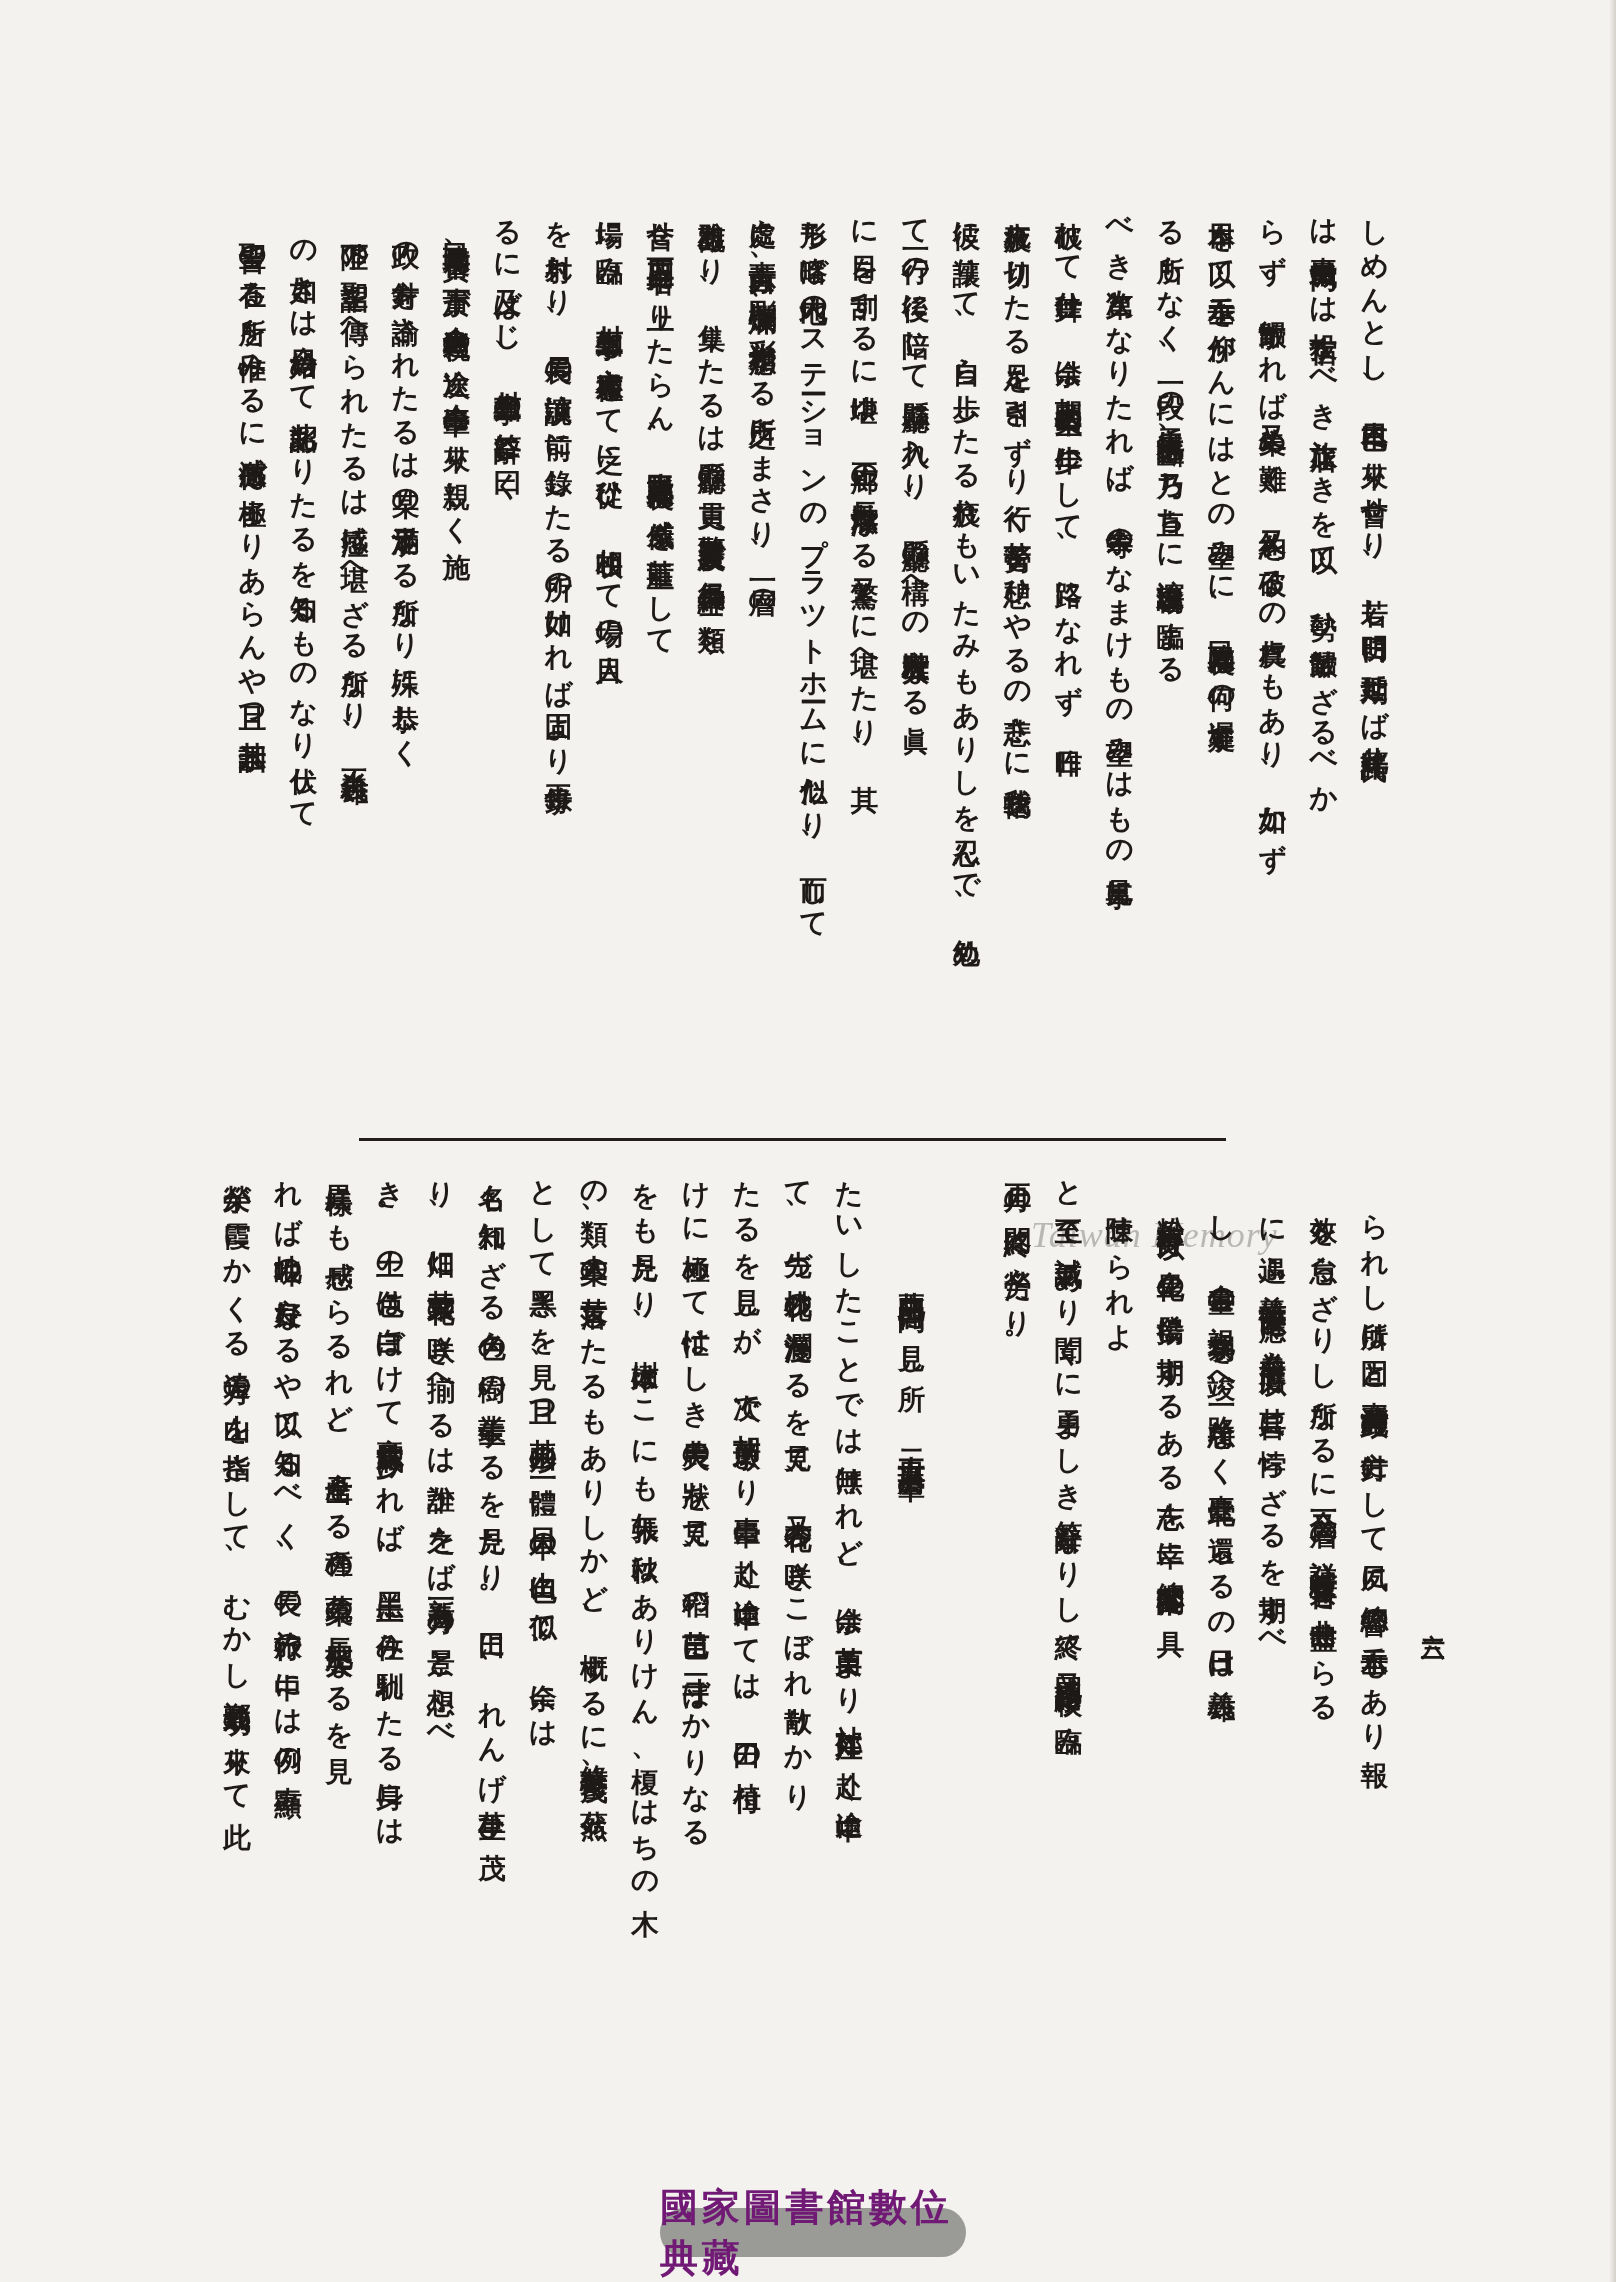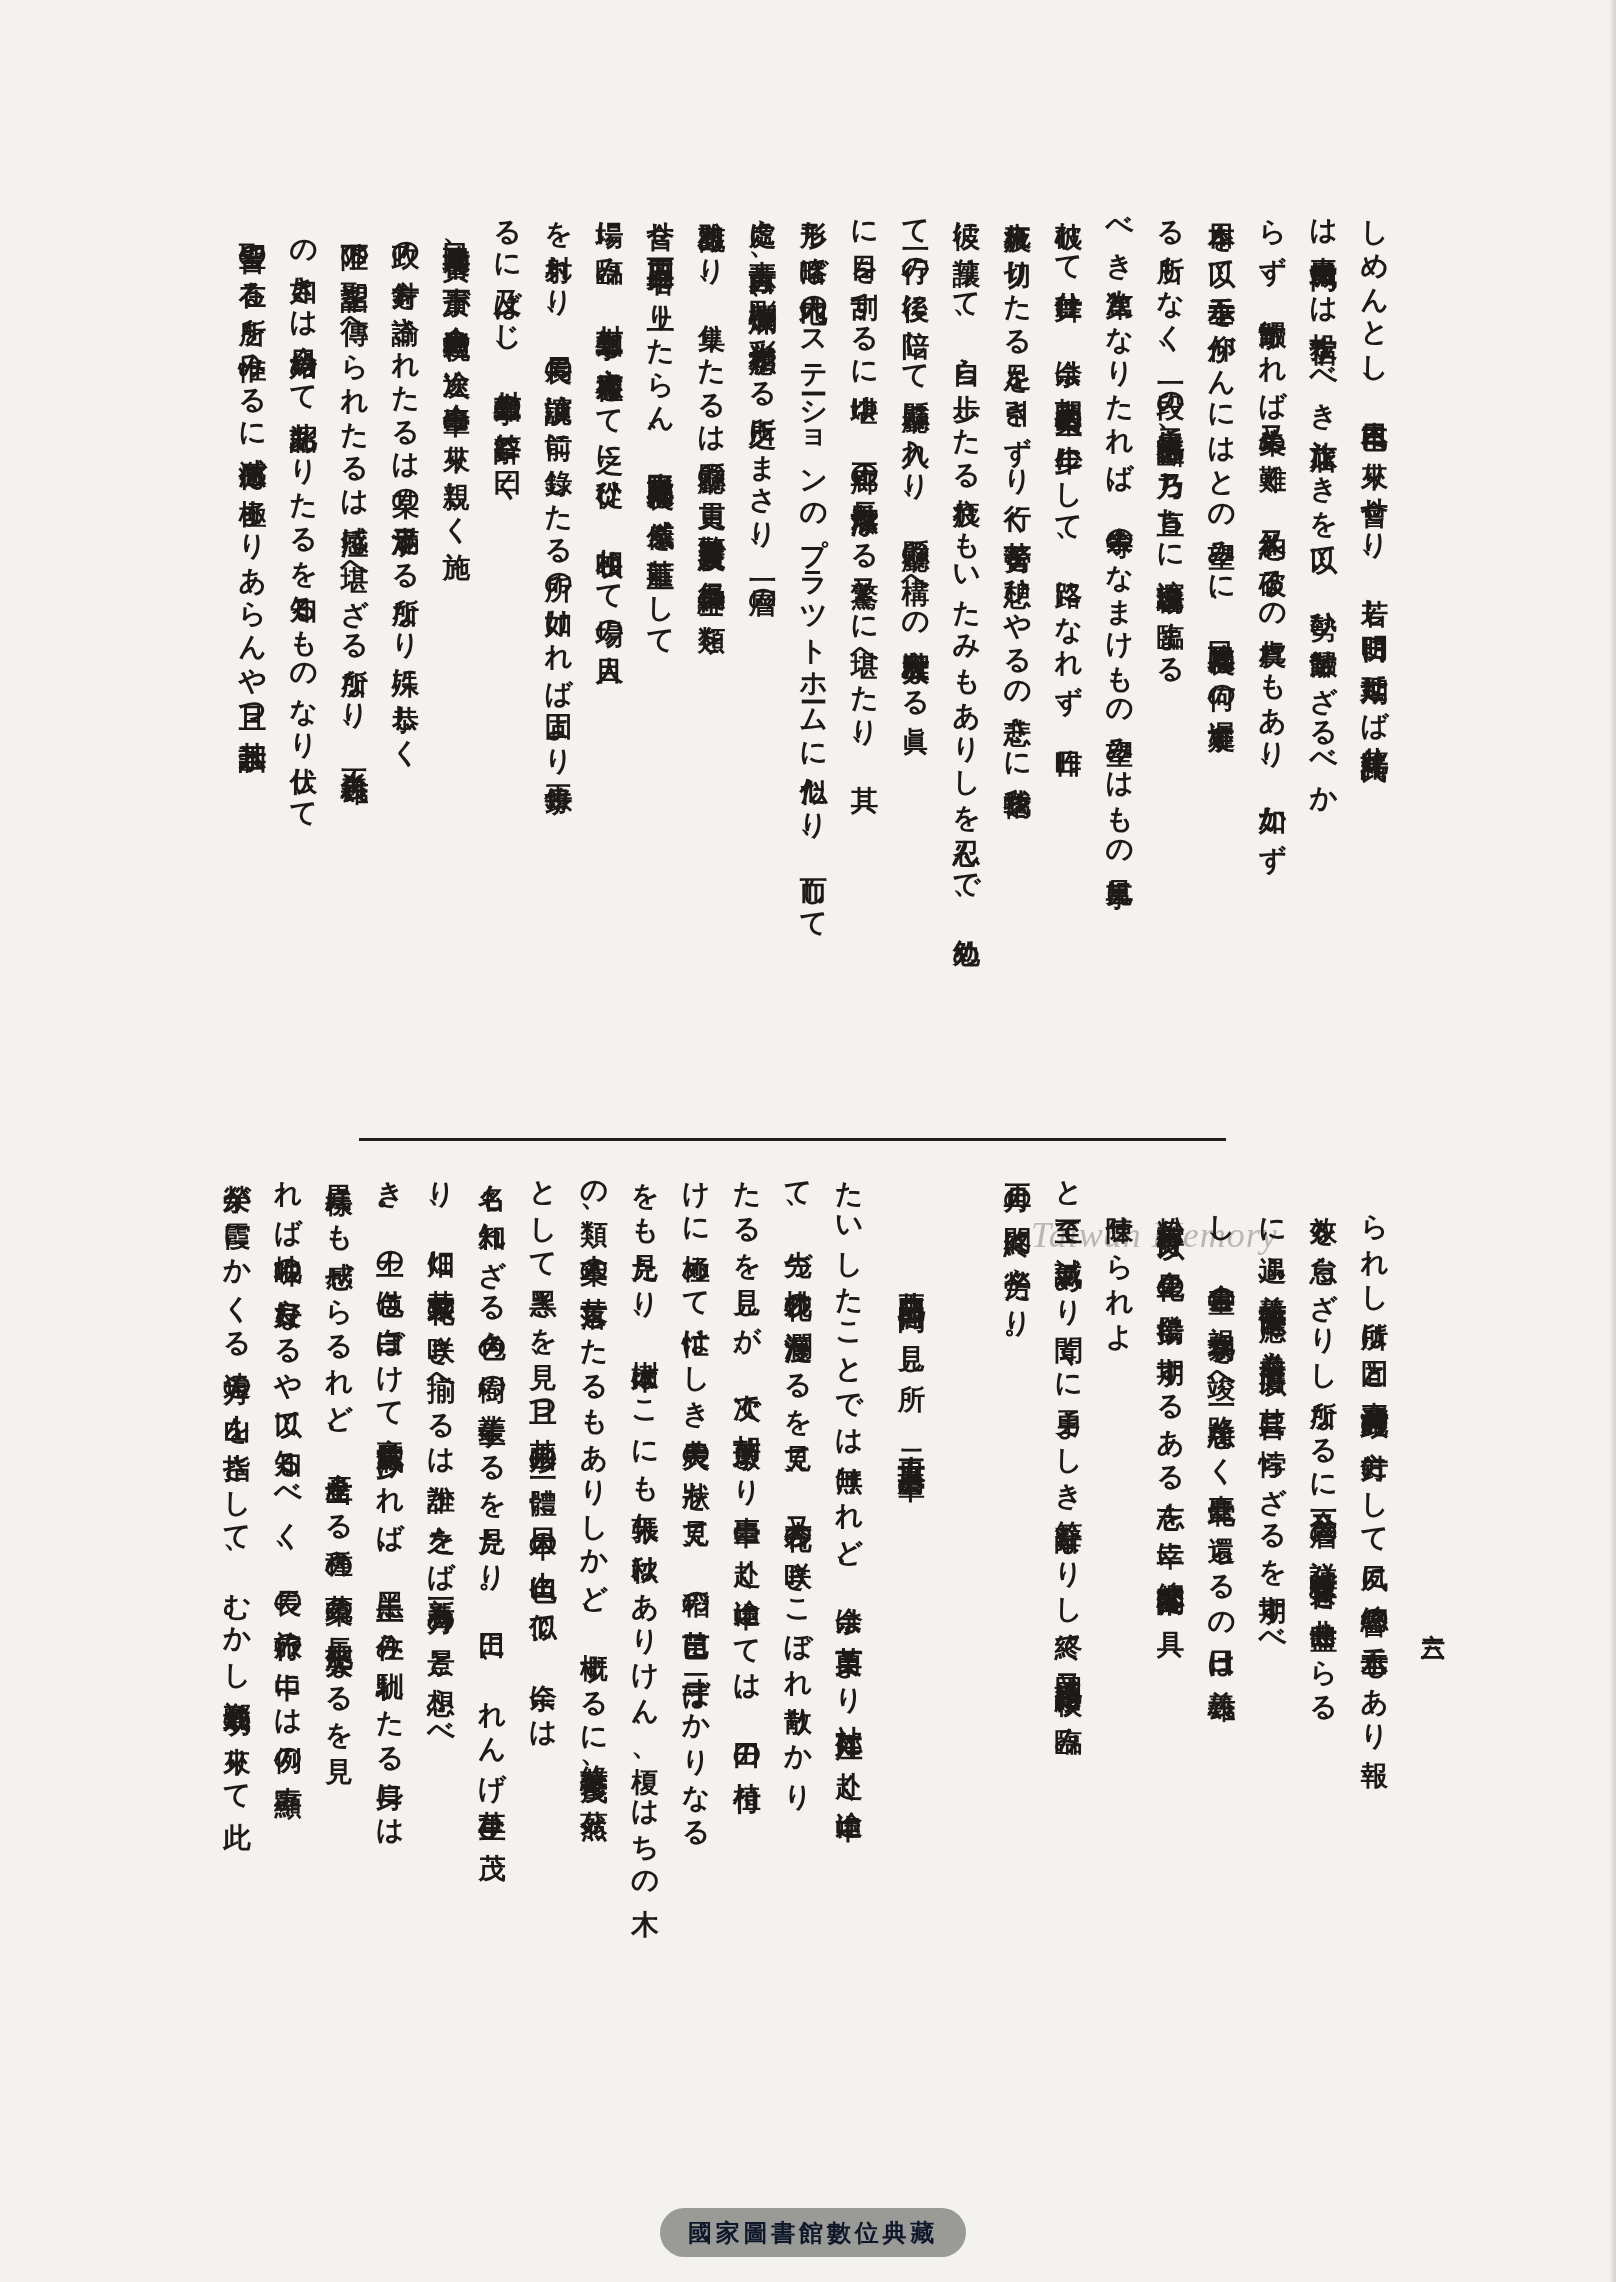--- a/index.html
+++ b/index.html
@@ -23,21 +23,21 @@
   .rule{position:absolute;left:359px;top:1138px;width:867px;height:2.9px;background:#211e1b;z-index:2;}
   .wm{position:absolute;z-index:1;color:#8e8e8c;font-family:"Liberation Serif",serif;}
   .wm-cjk{left:795px;top:1105px;font-size:126px;font-weight:bold;opacity:.5;letter-spacing:1.9px;}
   .wm-latin{left:1031px;top:1214px;font-size:36px;font-style:italic;opacity:.58;letter-spacing:1px;}
   .pagenum{position:absolute;left:1417px;top:1615px;writing-mode:vertical-rl;
     font-size:24px;letter-spacing:4.8px;font-weight:600;z-index:2;}
   .footer{
     position:absolute;left:660px;top:2208px;width:306px;height:49px;
     background:#9a9a97;border-radius:26px;display:flex;align-items:center;justify-content:center;z-index:2;
   }
-  .footer span{color:#0f172a;font-size:24px;letter-spacing:3.8px;font-weight:600;
+  .footer span{color:#701a75;font-size:38px;letter-spacing:3.8px;font-weight:600;
     font-family:"Liberation Serif",serif;}
 </style>
 </head>
 <body>
 
 <div class="page">
 
   <div class="wm wm-latin">Taiwan Memory</div>
 
   <div class="vblock top-block">

